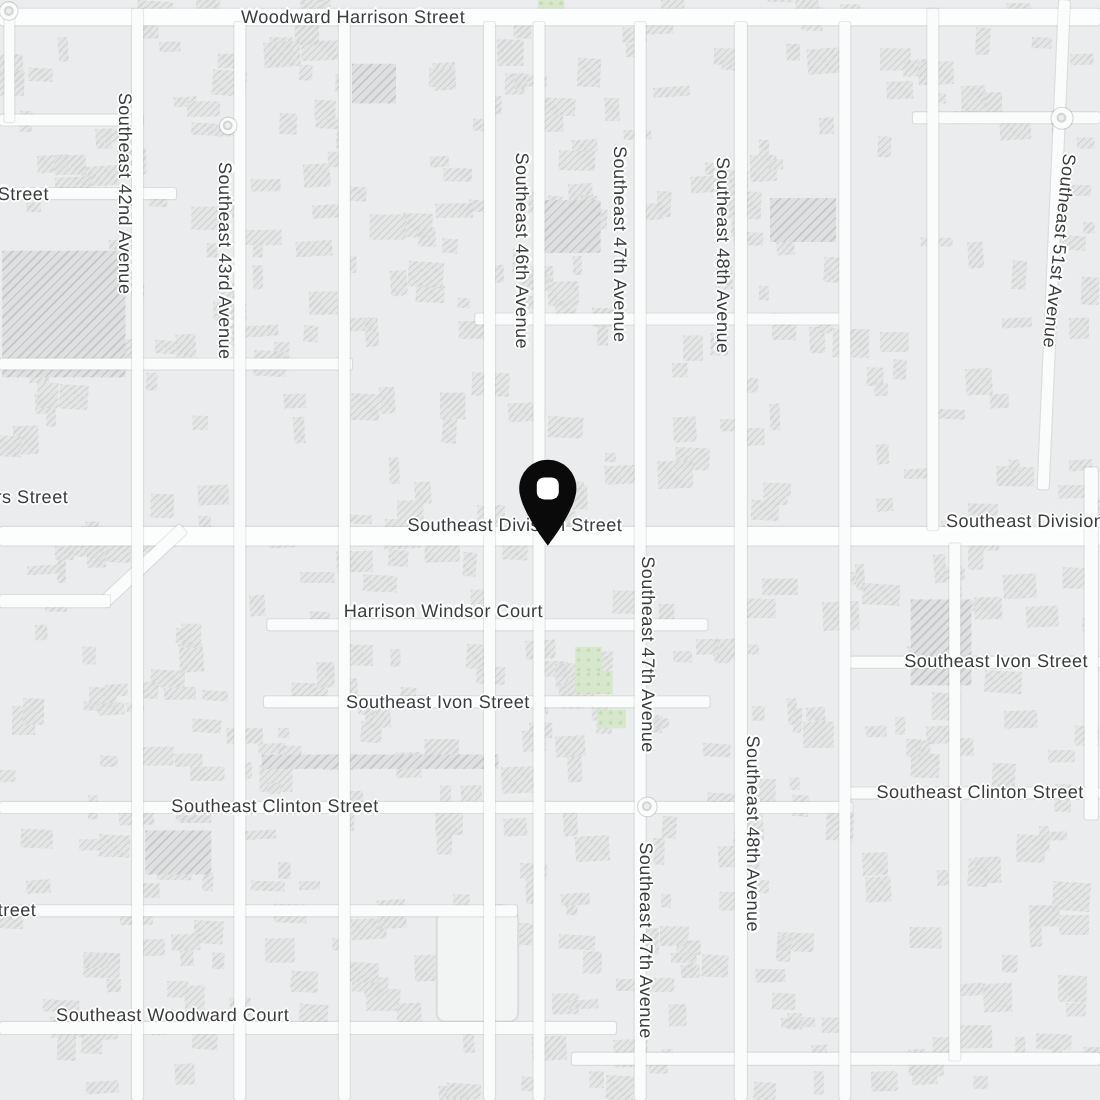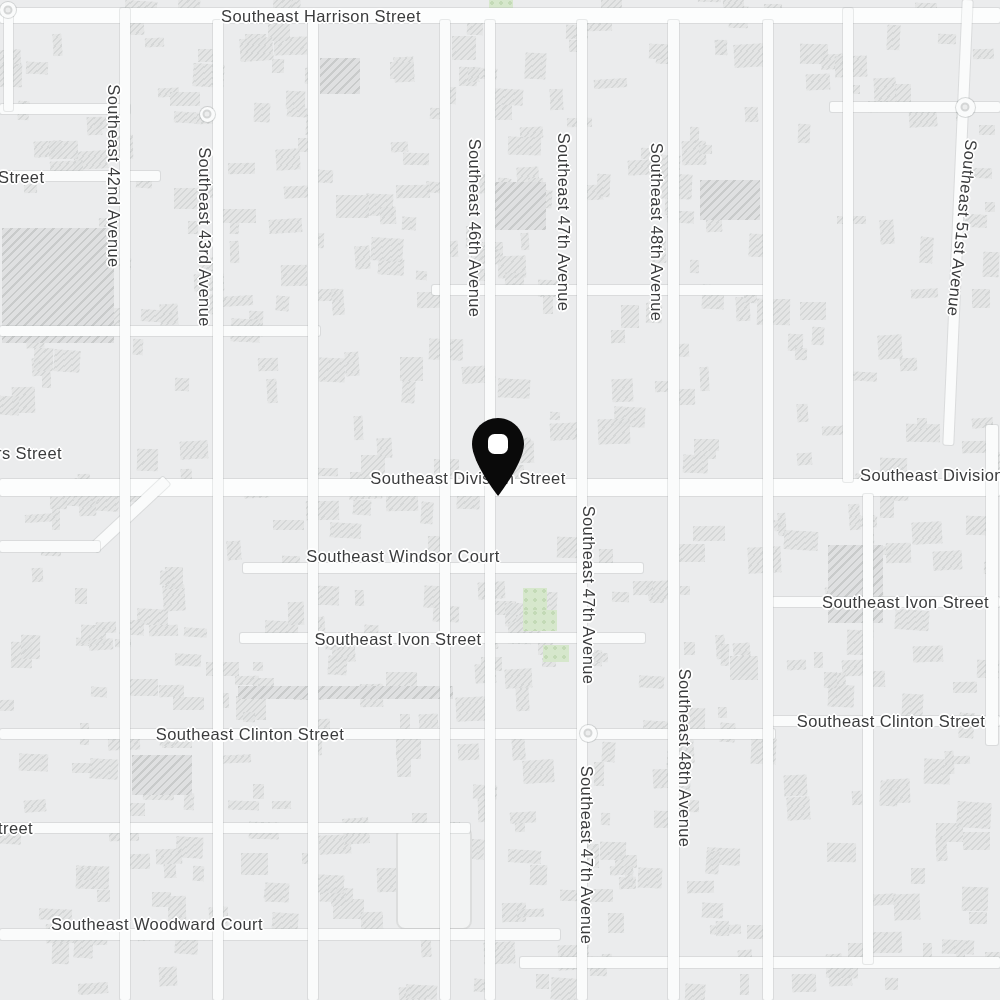--- a/index.html
+++ b/index.html
@@ -641,32 +641,32 @@
       <div class="road" style="left: 986px; top: 425px; width: 12px; height: 320px;"></div>
       <div class="road" style="left: 953px; top: 0px; width: 10px; height: 445px; transform: rotate(2.5deg);"></div>
     </div>
   <div class="layer z-circ" id="circles-layer">
       <div class="tcircle" style="left: 0px; top: 2px; width: 16px; height: 16px;"></div>
       <div class="tcircle" style="left: 199.5px; top: 106.5px; width: 15px; height: 15px;"></div>
       <div class="tcircle" style="left: 579.5px; top: 724.5px; width: 17px; height: 17px;"></div>
       <div class="tcircle" style="left: 955.5px; top: 97.5px; width: 19px; height: 19px;"></div>
     </div>
   <div class="layer z-lbl" id="labels-layer">
-      <div class="lbl" style="left: 321px; top: 16px; transform: translate(-50%, -50%);">Southeast Harrison Street</div>
+      <div class="lbl" style="left: 321px; top: 16px; transform: translate(-50%, -50%);">Woodward Harrison Street</div>
       <div class="lbl" style="left: -2px; top: 177px; transform: translate(0px, -50%);">Street</div>
       <div class="lbl" style="left: 113px; top: 176px; transform: translate(-50%, -50%) rotate(90deg);">Southeast 42nd Avenue</div>
       <div class="lbl" style="left: 204px; top: 237px; transform: translate(-50%, -50%) rotate(90deg);">Southeast 43rd Avenue</div>
       <div class="lbl" style="left: 474px; top: 228px; transform: translate(-50%, -50%) rotate(90deg);">Southeast 46th Avenue</div>
       <div class="lbl" style="left: 563px; top: 222px; transform: translate(-50%, -50%) rotate(90deg);">Southeast 47th Avenue</div>
       <div class="lbl" style="left: 656px; top: 232px; transform: translate(-50%, -50%) rotate(90deg);">Southeast 48th Avenue</div>
       <div class="lbl" style="left: 962px; top: 228px; transform: translate(-50%, -50%) rotate(96deg);">Southeast 51st Avenue</div>
       <div class="lbl" style="left: -4px; top: 453px; transform: translate(0px, -50%);">rs Street</div>
       <div class="lbl" style="left: 468px; top: 478px; transform: translate(-50%, -50%);">Southeast Division Street</div>
       <div class="lbl" style="left: 860px; top: 475px; transform: translate(0px, -50%);">Southeast Division Street</div>
-      <div class="lbl" style="left: 403px; top: 556px; transform: translate(-50%, -50%);">Southeast Windsor Court</div>
+      <div class="lbl" style="left: 403px; top: 556px; transform: translate(-50%, -50%);">Harrison Windsor Court</div>
       <div class="lbl" style="left: 398px; top: 639px; transform: translate(-50%, -50%);">Southeast Ivon Street</div>
       <div class="lbl" style="left: 822px; top: 602px; transform: translate(0px, -50%);">Southeast Ivon Street</div>
       <div class="lbl" style="left: 588px; top: 595px; transform: translate(-50%, -50%) rotate(90deg);">Southeast 47th Avenue</div>
       <div class="lbl" style="left: 250px; top: 734px; transform: translate(-50%, -50%);">Southeast Clinton Street</div>
       <div class="lbl" style="left: 891px; top: 721px; transform: translate(-50%, -50%);">Southeast Clinton Street</div>
       <div class="lbl" style="left: 684px; top: 758px; transform: translate(-50%, -50%) rotate(90deg);">Southeast 48th Avenue</div>
       <div class="lbl" style="left: 586px; top: 855px; transform: translate(-50%, -50%) rotate(90deg);">Southeast 47th Avenue</div>
       <div class="lbl" style="left: -2px; top: 828px; transform: translate(0px, -50%);">treet</div>
       <div class="lbl" style="left: 157px; top: 924px; transform: translate(-50%, -50%);">Southeast Woodward Court</div>
     </div>

